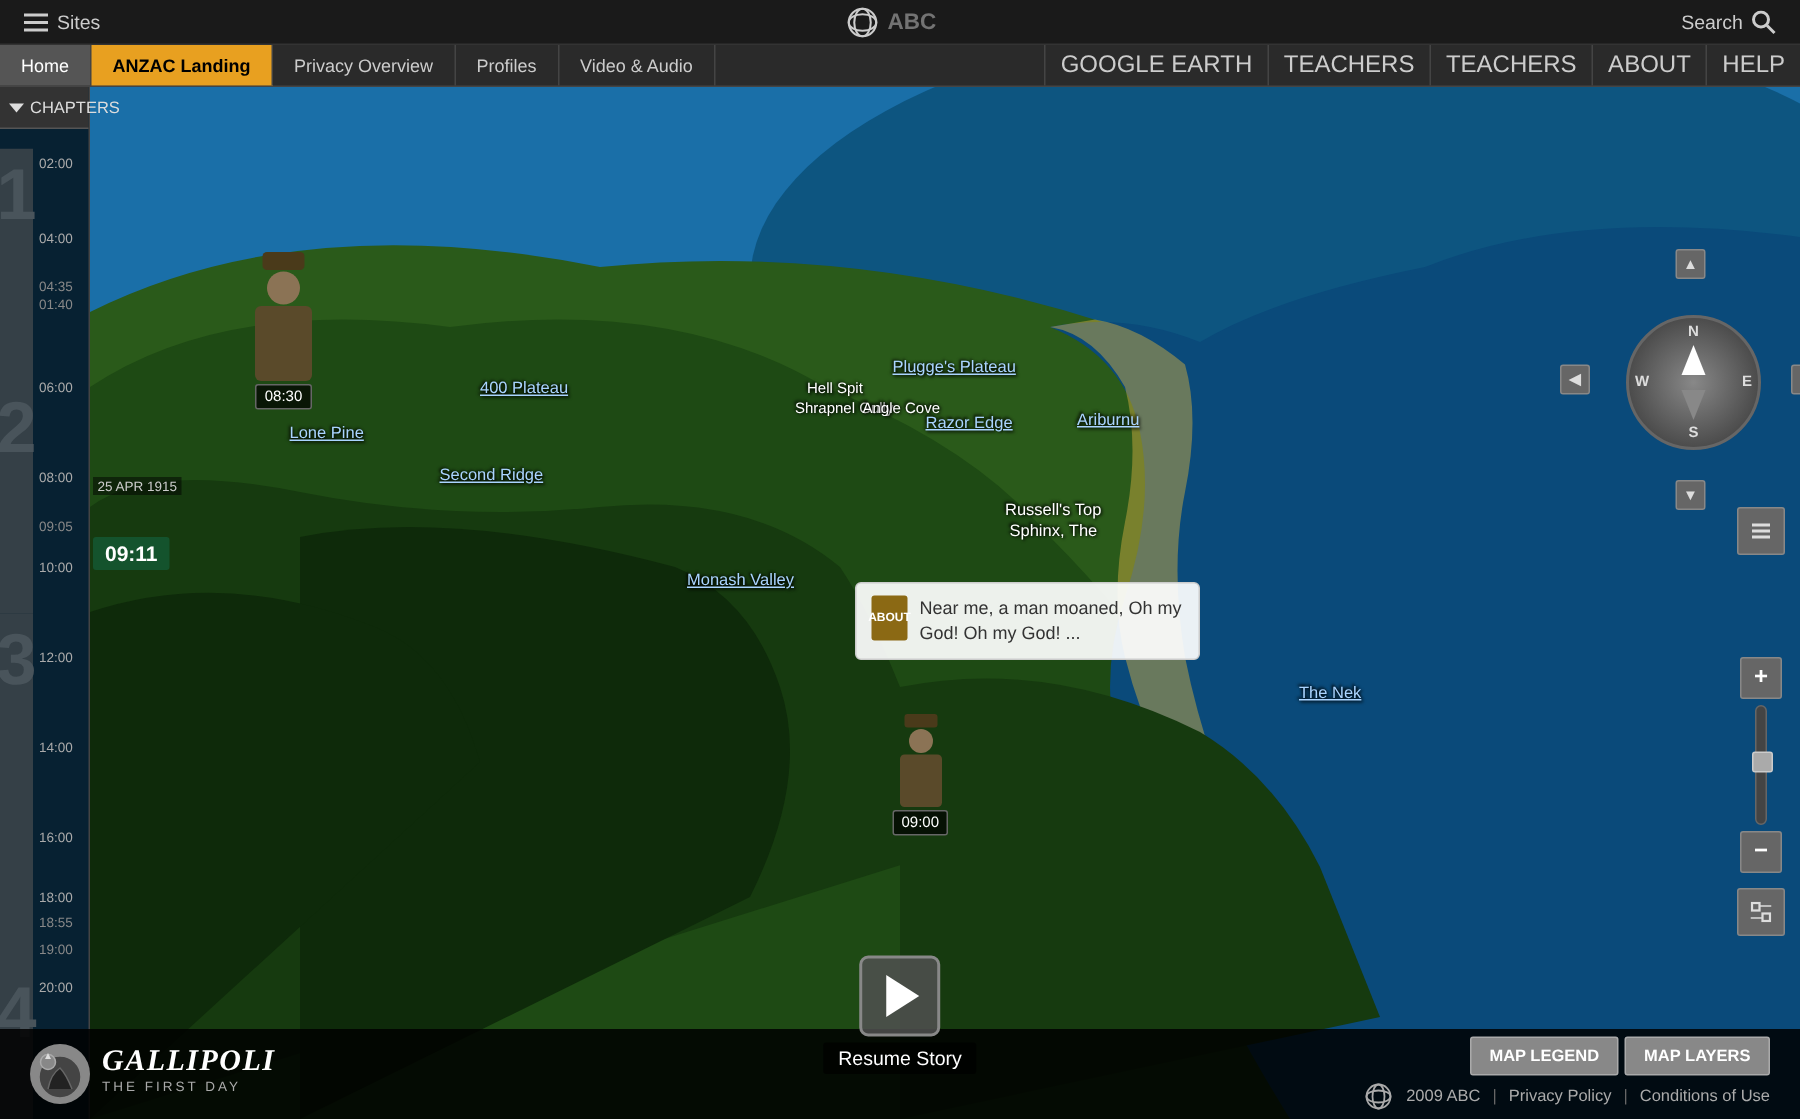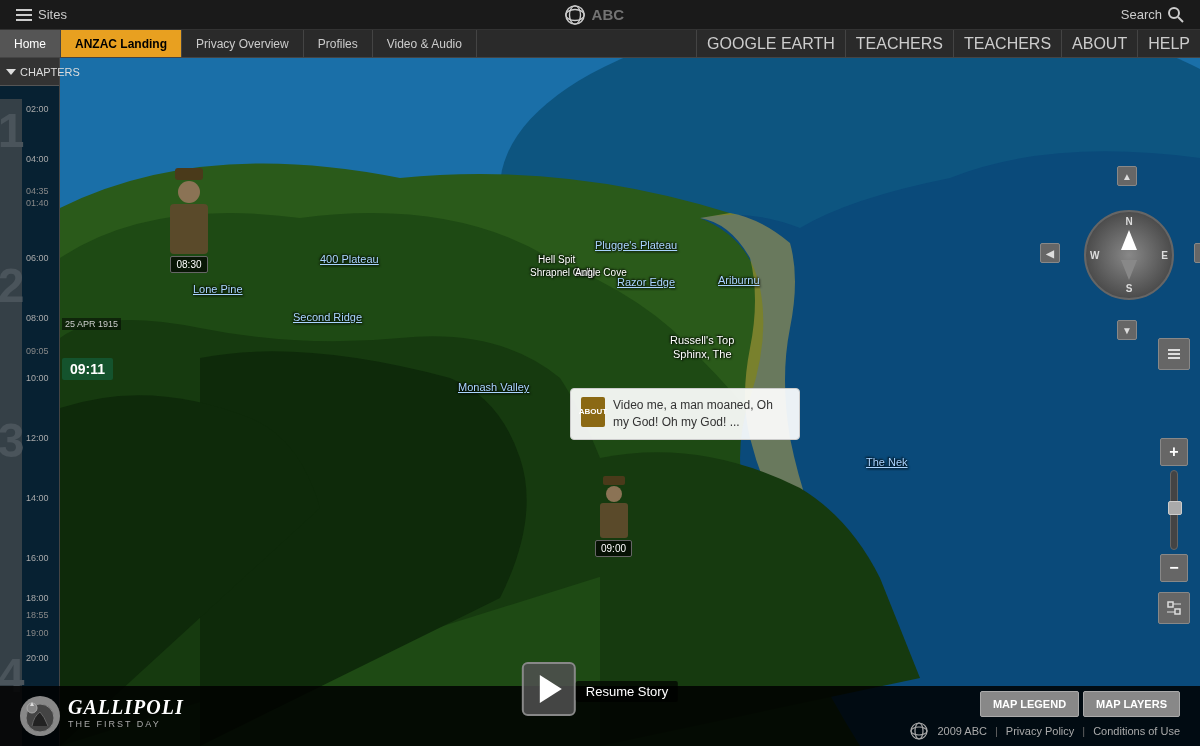--- a/index.html
+++ b/index.html
@@ -401,20 +401,21 @@
       text-transform: uppercase;
     }
 
     
     #play-area {
       position: absolute;
       bottom: 30px;
       left: 50%;
       transform: translateX(-50%);
       display: flex;
+      flex-direction: column;
       align-items: center;
       gap: 0;
     }
     #play-button {
       width: 54px;
       height: 54px;
       background: rgba(80,80,80,0.85);
       border: 2px solid #888;
       border-radius: 6px;
       display: flex;
@@ -680,21 +681,21 @@
     <div class="soldier-hat" style="width:22px;height:9px;background:#4a3a1a;border-radius:2px;"></div>
     <div class="soldier-head" style="width:16px;height:16px;background:#8B7355;border-radius:50%;margin:1px auto;"></div>
     <div class="soldier-body" style="width:28px;height:35px;background:#5a4a2a;border-radius:3px;"></div>
     <div class="soldier-time-box">09:00</div>
   </div>
 
   <div id="diary-popup">
     <div class="diary-icon">
       <span class="diary-label">ABOUT</span>
     </div>
-    <div class="diary-text">Video me, a man moaned, Oh my God! Oh my God! ...</div>
+    <div class="diary-text">Near me, a man moaned, Oh my God! Oh my God! ...</div>
   </div>
 
   <div id="compass" style="right: 48px; top: 130px;">
     <div style="position:relative;width:130px;height:130px;">
 
       <div class="compass-btn compass-btn-top">▲</div>
       <div class="compass-btn compass-btn-bottom">▼</div>
       <div class="compass-btn compass-btn-left">◀</div>
       <div class="compass-btn compass-btn-right">▶</div>
       <div id="compass-outer" style="position:absolute;top:22px;left:22px;">

